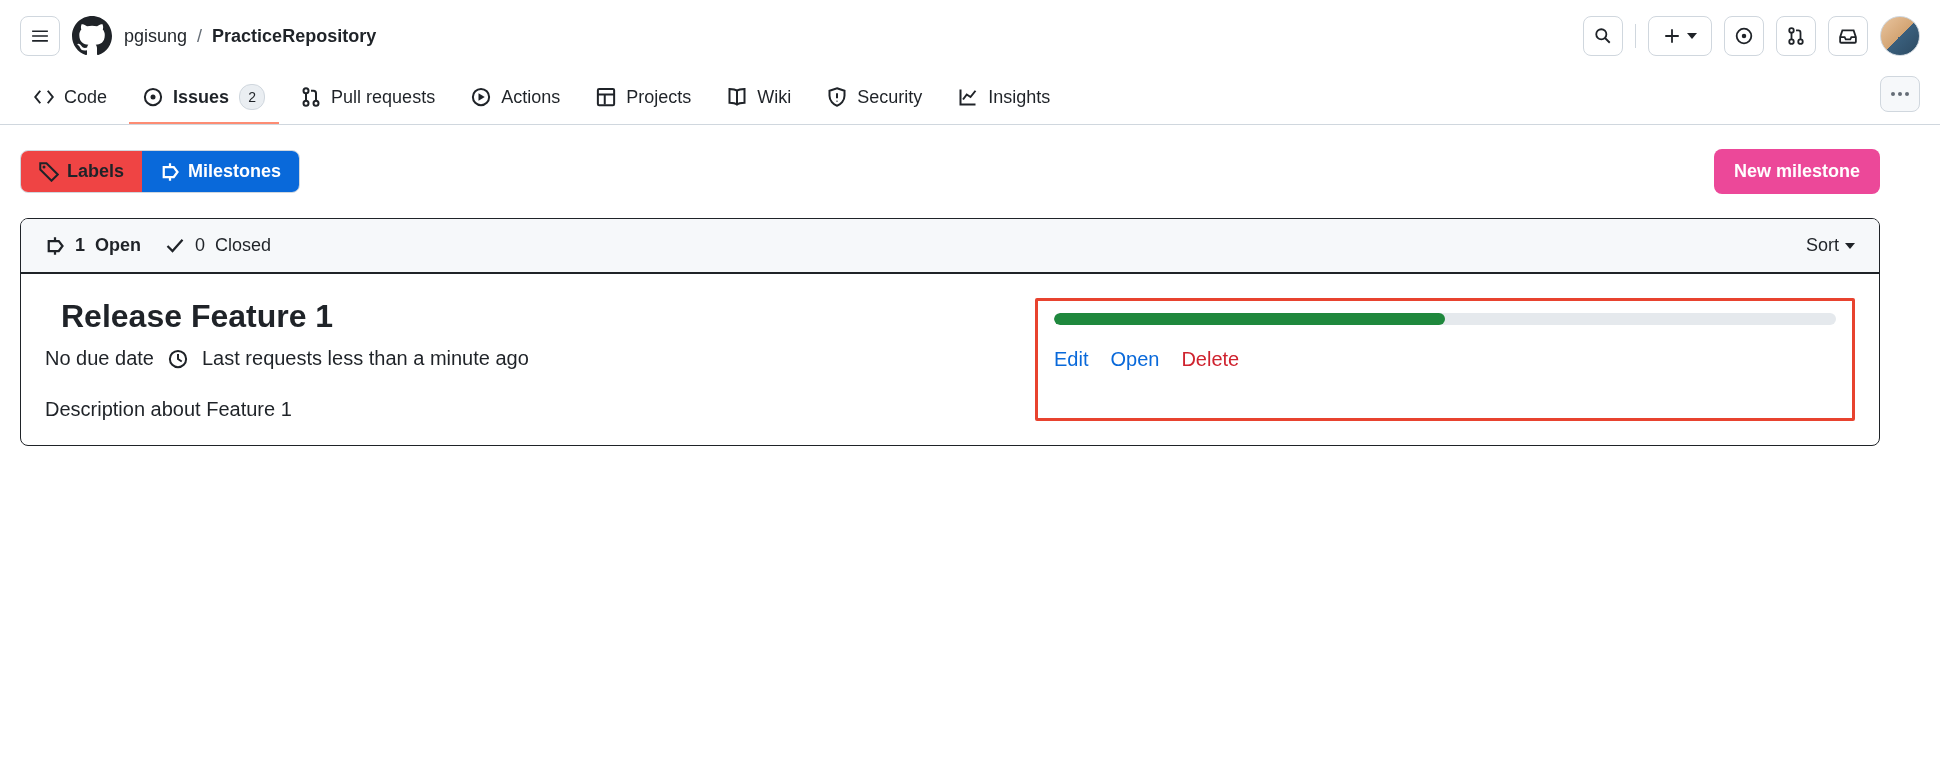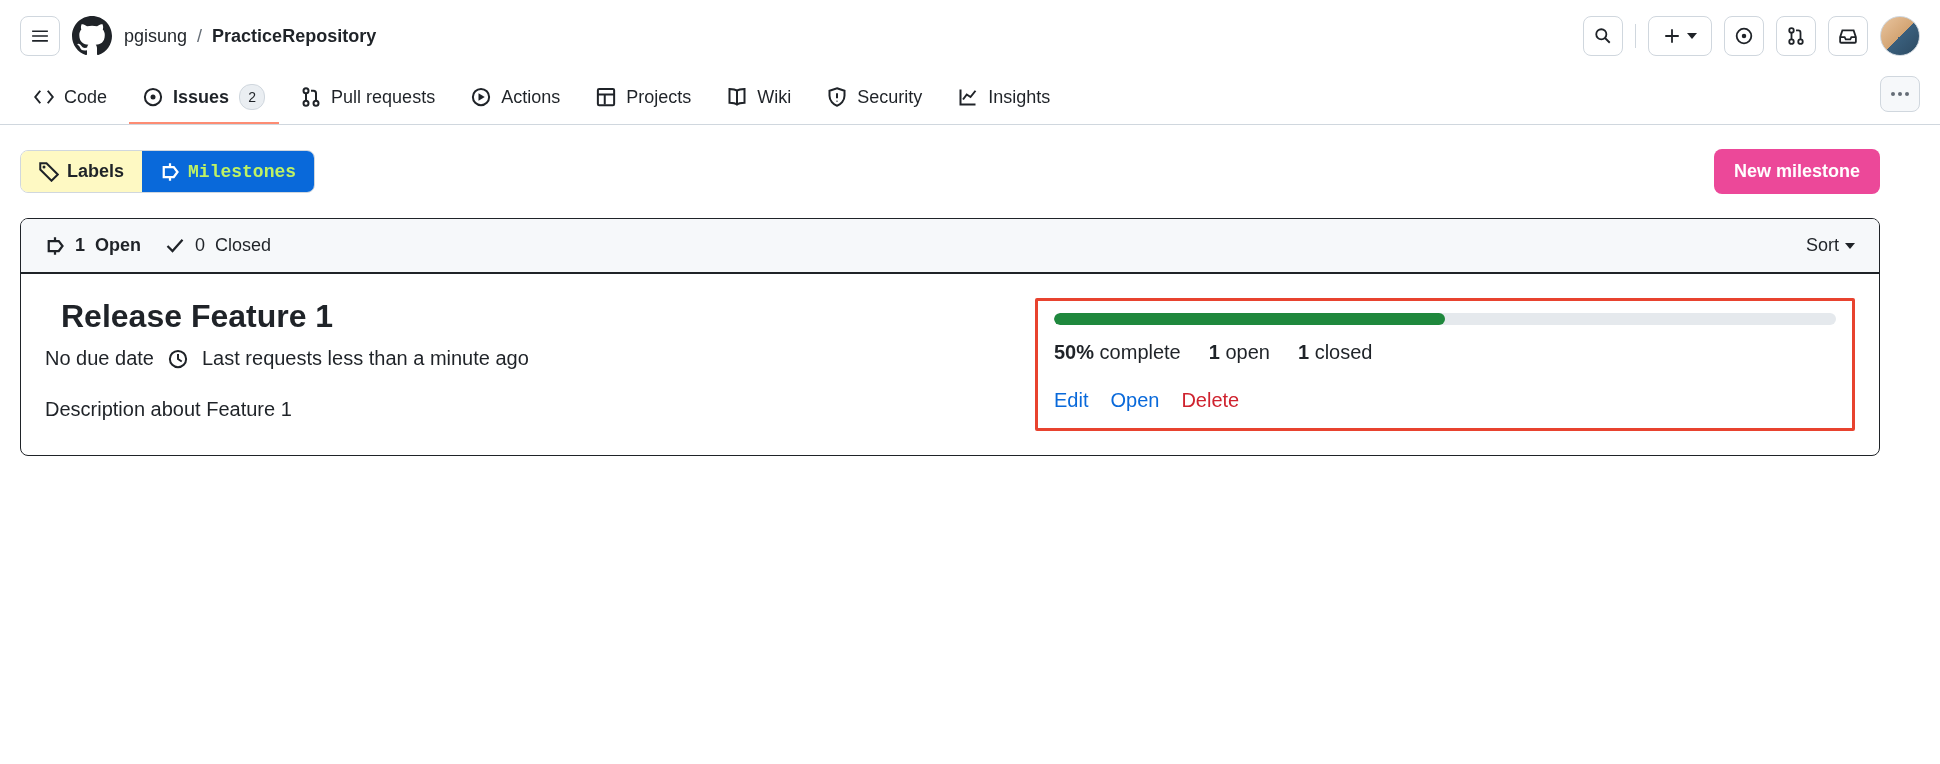--- a/index.html
+++ b/index.html
@@ -23,22 +23,22 @@
 .nav-tab { display: flex; align-items: center; gap: 10px; padding: 12px 14px; font-size: 18px; color: #1f2328; cursor: pointer; border-bottom: 2px solid transparent; position: relative; }
 .nav-tab.active { font-weight: 600; border-bottom-color: #fd8c73; }
 .nav-tab .counter { background: #eaeef2; border: 1px solid #d0d7de; border-radius: 12px; min-width: 26px; height: 26px; display: inline-flex; align-items: center; justify-content: center; font-size: 14px; font-weight: 500; padding: 0 6px; }
 .nav-spacer { flex: 1; }
 .kebab-btn { width: 40px; height: 36px; border: 1px solid #d0d7de; border-radius: 8px; background: #f6f8fa; display: flex; align-items: center; justify-content: center; cursor: pointer; margin-bottom: 8px; }
 
 .content { padding: 24px 20px; max-width: 1900px; }
 
 .top-row { display: flex; align-items: center; margin-bottom: 24px; }
 .seg-control { display: flex; border: 1px solid #d0d7de; border-radius: 8px; overflow: hidden; }
-.seg-item { display: flex; align-items: center; gap: 8px; padding: 10px 18px; font-size: 18px; font-weight: 600; cursor: pointer; background: #fef9c3; }
-.seg-item.active { background: #0969da; color: #bef264; font-family: Liberation Mono, monospace; }
+.seg-item { display: flex; align-items: center; gap: 8px; padding: 10px 18px; font-size: 18px; font-weight: 600; cursor: pointer; background: #ef4444; }
+.seg-item.active { background: #0969da; color: #ffffff; }
 .top-spacer { flex: 1; }
 .btn-primary { background: #ec4899; color: #fff; border: none; border-radius: 8px; padding: 12px 20px; font-size: 18px; font-weight: 600; cursor: pointer; }
 
 .list-box { border: 1px solid #1f2328; border-radius: 8px; overflow: hidden; }
 .list-header { display: flex; align-items: center; padding: 16px 24px; background: #f6f8fa; border-bottom: 2px solid #1f2328; gap: 24px; font-size: 18px; }
 .lh-item { display: flex; align-items: center; gap: 10px; cursor: pointer; }
 .lh-item.bold { font-weight: 700; }
 .lh-spacer { flex: 1; }
 .sort-btn { display: flex; align-items: center; gap: 6px; font-size: 18px; cursor: pointer; }
 
@@ -241,25 +241,20 @@
               <path fill="none" stroke="#1f2328" stroke-width="1.6" d="M8 4v4l3 2"></path>
             </svg>
           <span>Last requests less than a minute ago</span>
         </div>
         <div class="ms-desc">Description about Feature 1</div>
       </div>
       <div class="ms-right">
         <div class="progress-bar">
           <div class="progress-fill" style="width:50%"></div>
         </div>
-        <div class="ms-stats">
-          <span><b>50%</b> <span>complete</span></span>
-          <span><b>1</b> <span>open</span></span>
-          <span><b>1</b> <span>closed</span></span>
-        </div>
         <div class="ms-actions">
           <a class="link-blue">Edit</a>
           <a class="link-blue">Open</a>
           <a class="link-red">Delete</a>
         </div>
       </div>
     </div>
   </div>
 
 </div>

